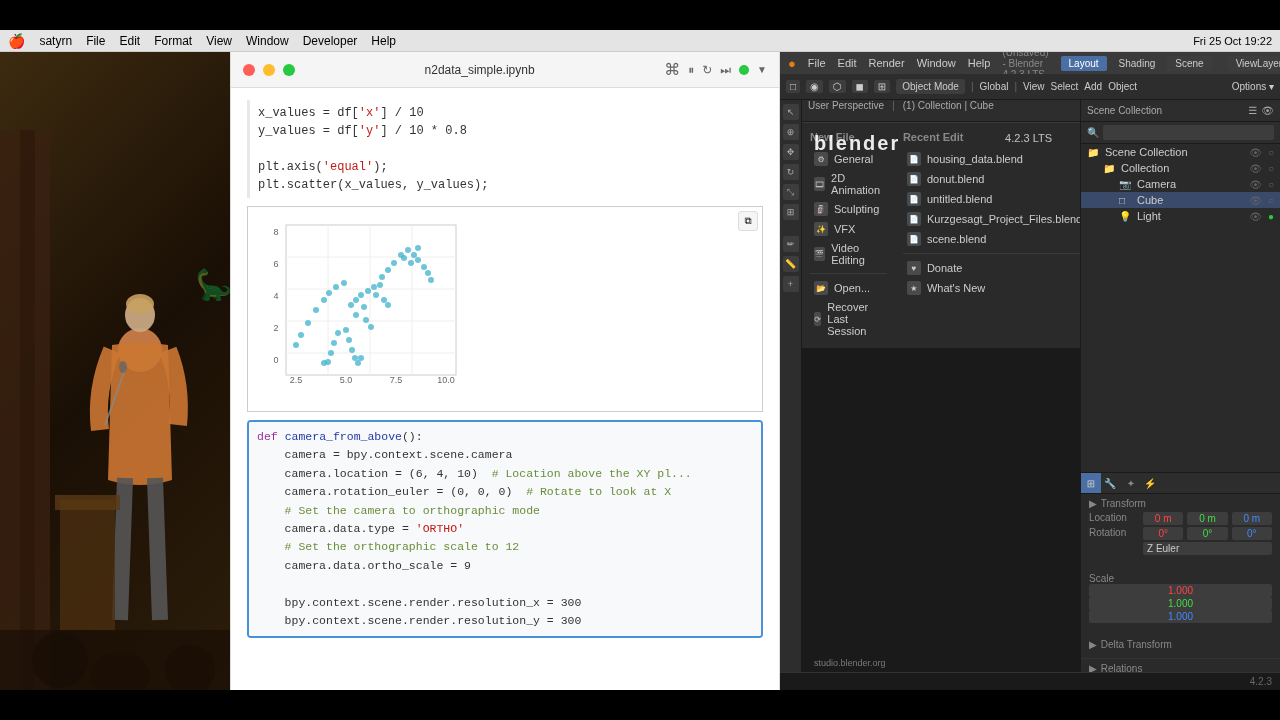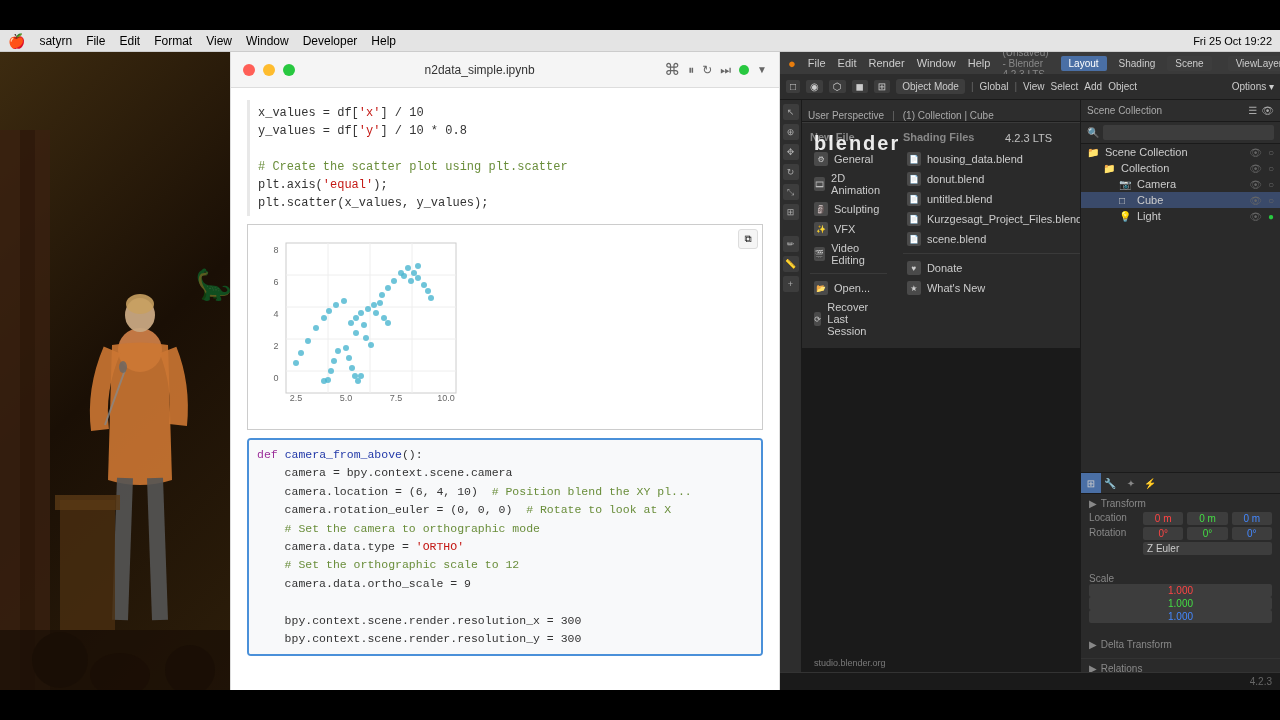--- a/index.html
+++ b/index.html
@@ -257,21 +257,21 @@
       display: flex;
       flex-direction: column;
       overflow: hidden;
     }
 
     .blender-viewport-header {
       height: 22px;
       background: #2d2d2d;
       border-bottom: 1px solid #1a1a1a;
       display: flex;
-      align-items: flex-end;
+      align-items: flex-start;
       padding: 0 6px;
       font-size: 10px;
       color: #aaa;
       gap: 8px;
       flex-shrink: 0;
     }
 
     .blender-splash {
       flex: 1;
       position: relative;
@@ -533,23 +533,20 @@
 
         <div class="cell code-cell">
           <div>
             <span class="code-text">x_values = df[</span><span class="code-string">'x'</span><span class="code-text">] / 10</span>
           </div>
           <div>
             <span class="code-text">y_values = df[</span><span class="code-string">'y'</span><span class="code-text">] / 10 * 0.8</span>
           </div>
           <div>&nbsp;</div>
           <div>
-            <span class="code-comment"># Create the scatter plot using plt.scatter</span>
-          </div>
-          <div>
             <span class="code-text">plt.axis(</span><span class="code-string">'equal'</span><span class="code-text">);</span>
           </div>
           <div>
             <span class="code-text">plt.scatter(x_values, y_values);</span>
           </div>
         </div>
 
         <div class="plot-container">
           <div class="plot-copy-btn">⧉</div>
           <svg width="220" height="185">
@@ -629,21 +626,21 @@
             <circle cx="100" cy="100" r="3" class="scatter-dot"></circle>
             <circle cx="110" cy="105" r="3" class="scatter-dot"></circle>
             <circle cx="115" cy="112" r="3" class="scatter-dot"></circle>
           </svg>
         </div>
 
         <div class="active-code-cell">
           <div class="active-code-content">
             <div><span class="code-keyword">def</span> <span class="code-function">camera_from_above</span>():</div>
             <div>&nbsp;&nbsp;&nbsp;&nbsp;camera = bpy.context.scene.camera</div>
-            <div>&nbsp;&nbsp;&nbsp;&nbsp;camera.location = (6, 4, 10) &nbsp;<span class="code-comment"># Position blend the XY pl...</span></div>
+            <div>&nbsp;&nbsp;&nbsp;&nbsp;camera.location = (6, 4, 10) &nbsp;<span class="code-comment"># Location above the XY pl...</span></div>
             <div>&nbsp;&nbsp;&nbsp;&nbsp;camera.rotation_euler = (0, 0, 0) &nbsp;<span class="code-comment"># Rotate to look at X</span></div>
             <div>&nbsp;&nbsp;&nbsp;&nbsp;<span class="code-comment"># Set the camera to orthographic mode</span></div>
             <div>&nbsp;&nbsp;&nbsp;&nbsp;camera.data.type = <span class="code-string">'ORTHO'</span></div>
             <div>&nbsp;&nbsp;&nbsp;&nbsp;<span class="code-comment"># Set the orthographic scale to 12</span></div>
             <div>&nbsp;&nbsp;&nbsp;&nbsp;camera.data.ortho_scale = 9</div>
             <div>&nbsp;</div>
             <div>&nbsp;&nbsp;&nbsp;&nbsp;bpy.context.scene.render.resolution_x = 300</div>
             <div>&nbsp;&nbsp;&nbsp;&nbsp;bpy.context.scene.render.resolution_y = 300</div>
           </div>
         </div>
@@ -755,21 +752,21 @@
                   <div class="splash-menu-icon">📂</div>
                   <span>Open...</span>
                 </div>
                 <div class="splash-menu-item">
                   <div class="splash-menu-icon">⟳</div>
                   <span>Recover Last Session</span>
                 </div>
               </div>
 
               <div class="splash-col">
-                <div class="splash-col-title">Shading Files</div>
+                <div class="splash-col-title">Recent Edit</div>
                 <div class="splash-menu-item">
                   <div class="splash-menu-icon">📄</div>
                   <span>housing_data.blend</span>
                 </div>
                 <div class="splash-menu-item">
                   <div class="splash-menu-icon">📄</div>
                   <span>donut.blend</span>
                 </div>
                 <div class="splash-menu-item">
                   <div class="splash-menu-icon">📄</div>

